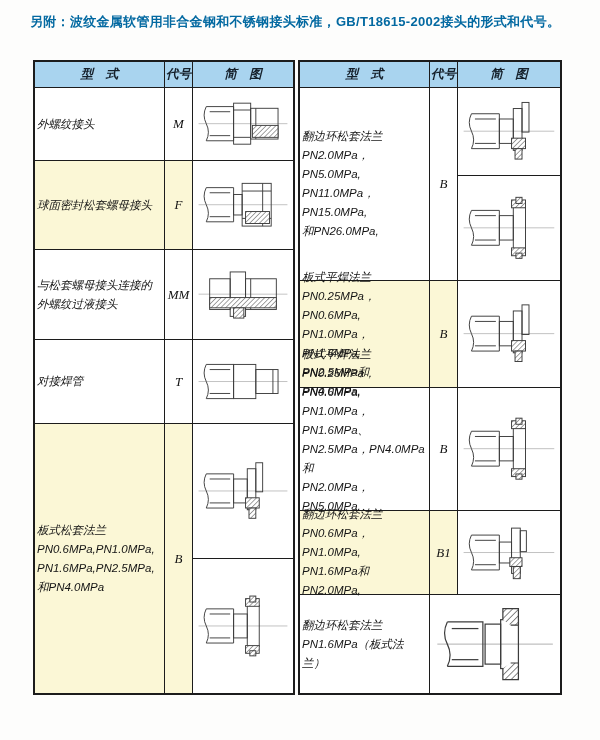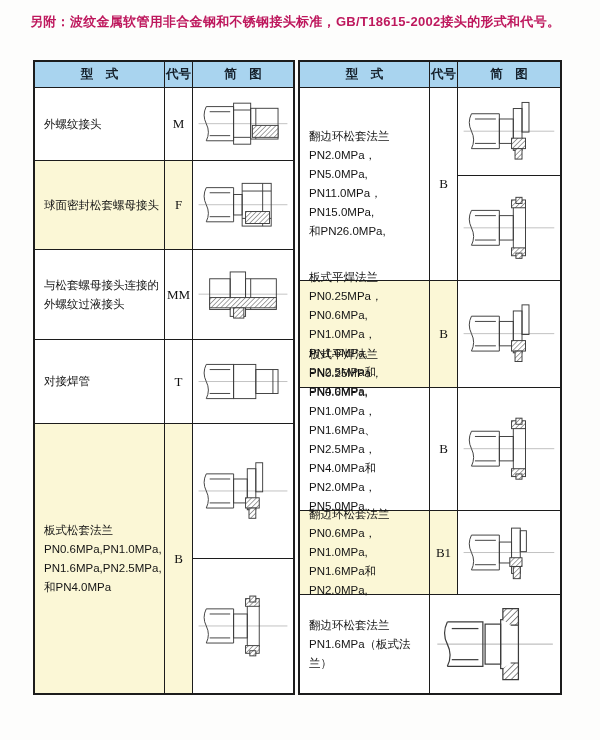--- a/index.html
+++ b/index.html
@@ -5,41 +5,41 @@
   html,body{margin:0;padding:0;}
   body{
     width:600px;height:740px;position:relative;
     background:#fdfdfc;
     font-family:"Liberation Sans","DejaVu Sans",sans-serif;
     color:#1a1a1a;
     -webkit-font-smoothing:antialiased;
   }
   .note{
     position:absolute;left:30px;top:13px;width:560px;
-    font-size:13px;font-weight:bold;letter-spacing:0.3px;color:#be185d;
+    font-size:13px;font-weight:bold;letter-spacing:0.3px;color:#0369a1;
   }
   .tbl{
     position:absolute;top:60px;height:635px;
     border:2px solid #1c1c1c;background:#fff;
     display:flex;flex-direction:column;box-sizing:border-box;
   }
   .tbl-left{left:33px;width:262px;}
   .tbl-right{left:298px;width:264px;}
   .row{display:flex;flex-direction:row;box-sizing:border-box;flex-shrink:0;}
   .row + .row{border-top:1px solid #1c1c1c;}
-  .c{box-sizing:border-box;position:relative;}
+  .c{box-sizing:border-box;position:relative;font-style:italic;}
   .c + .c{border-left:1px solid #1c1c1c;}
   .thead{height:25px;background:var(--header-bg,#a9d4ef);}
   .thead .c{
     display:flex;align-items:center;justify-content:center;
     font-size:12.5px;font-weight:bold;color:#15202b;
   }
   .type-cell{width:129px;display:flex;align-items:center;}
   .type-cell .txt{
-    padding:4px 4px 4px 9px;font-size:11.5px;line-height:19px;
+    padding:4px 4px 4px 2px;font-size:11.5px;line-height:19px;
     white-space:pre-line;color:#141414;
   }
   .code-cell{width:28px;display:flex;align-items:center;justify-content:center;
     font-family:"Liberation Serif","DejaVu Serif",serif;font-size:13px;color:#111;}
   .diag-cell{flex:1;display:flex;flex-direction:column;background:#fff;}
   .sub{flex:1;display:flex;align-items:center;justify-content:center;overflow:hidden;}
   .sub + .sub{border-top:1px solid #1c1c1c;}
   .hl{background:var(--hl-bg,#fbf7d6);}
   .fit{width:94%;height:88%;}
   .fit *{stroke:#3c3c3c;stroke-width:1.1;fill:none;}

